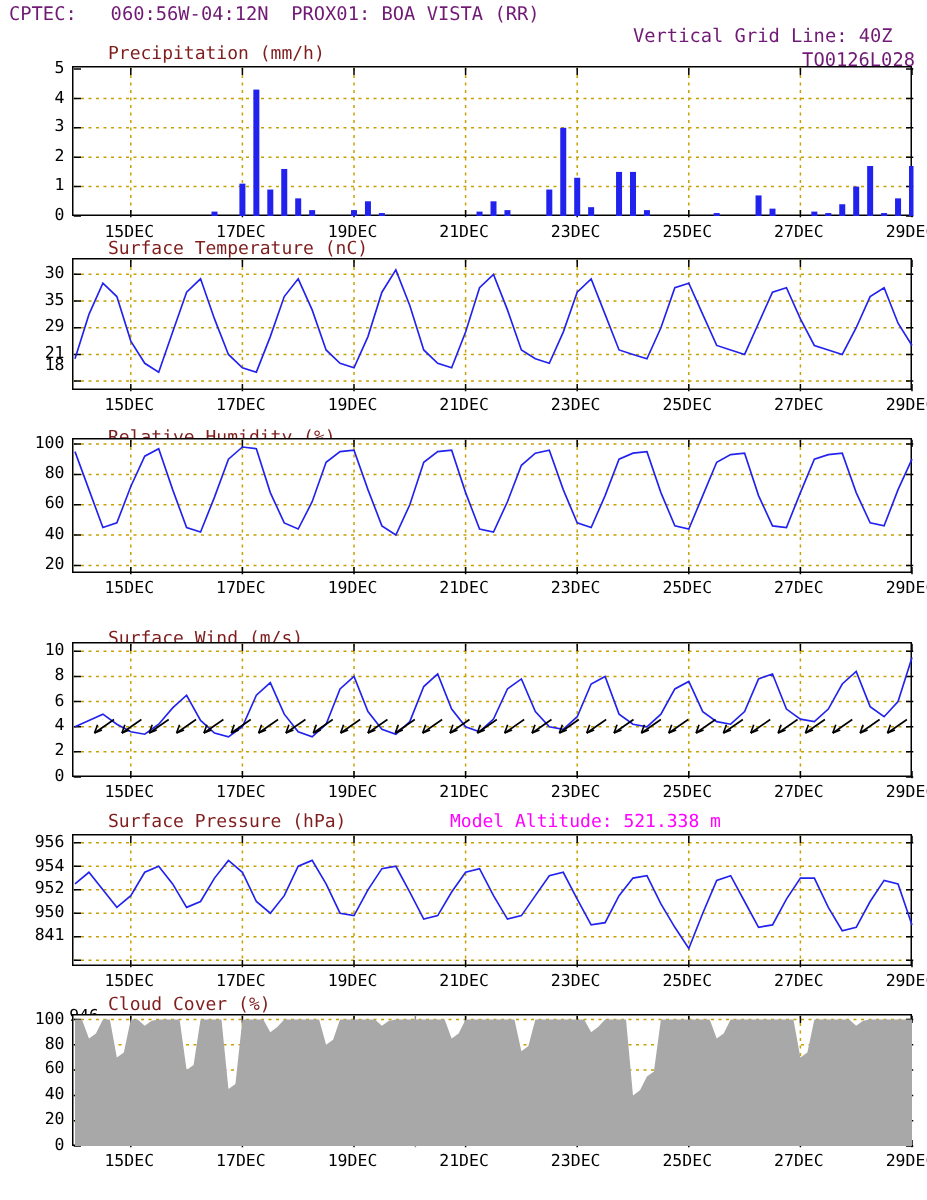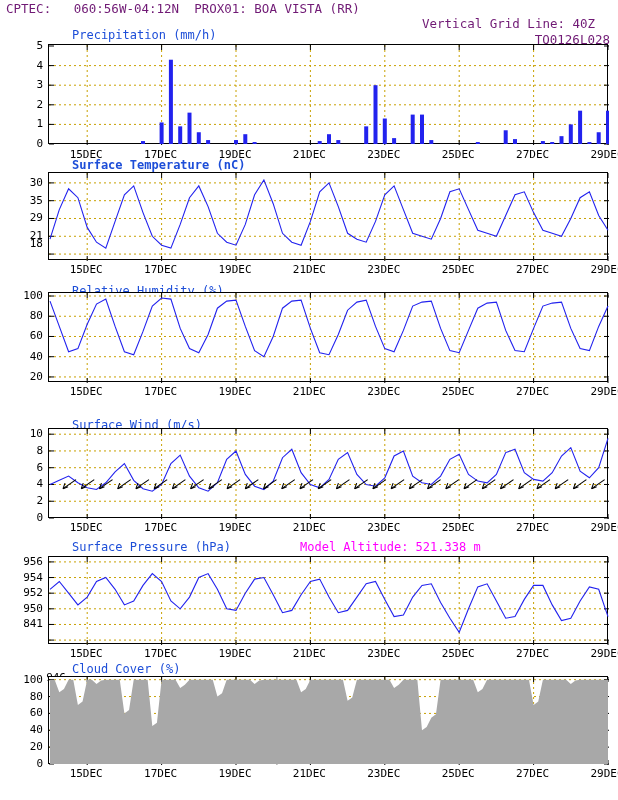--- a/index.html
+++ b/index.html
@@ -5,21 +5,21 @@
   html,body{margin:0;padding:0;background:#ffffff;}
   body{width:618px;height:800px;font-family:"DejaVu Sans Mono","Liberation Mono",monospace;color:#000;}
   .page{position:relative;width:618px;height:800px;overflow:hidden;}
 
   .hdr{position:absolute;left:0;top:0;width:618px;height:34px;color:#701a75;font-size:12.5px;letter-spacing:0px;}
   .hdr .l1{position:absolute;left:6px;top:1px;white-space:pre;}
   .hdr .l2{position:absolute;left:28px;top:16px;white-space:pre;}
   .hdr .r1{position:absolute;right:8px;top:32px;white-space:pre;}
   .hdr .r0{position:absolute;left:422px;top:16px;white-space:pre;}
   .plotbox{position:absolute;border:1px solid #000;box-sizing:border-box;background:#fff;}
-  .ptitle{position:absolute;color:#1d4ed8;font-size:12px;white-space:pre;}
+  .ptitle{position:absolute;color:#7f1d1d;font-size:12px;white-space:pre;}
   .ptitle2{position:absolute;color:#FF00FF;font-size:12px;white-space:pre;}
 
   .ylab{position:absolute;right:0;font-size:11px;color:#000;text-align:right;white-space:pre;transform:translateY(-50%);}
 
   .xlab{position:absolute;font-size:11px;color:#000;white-space:pre;transform:translateX(-50%);}
 
   svg{display:block;}
   .vgrid{stroke:#C8A000;stroke-width:1;stroke-dasharray:2 3;}
   .vgridsolid{stroke:#808080;stroke-width:1;}
   .hgrid{stroke:#C8A000;stroke-width:1;stroke-dasharray:2 3;}
@@ -124,21 +124,21 @@
       <div class="ylab" style="left: 0px; width: 43px; top: 64.6px;">4</div>
       <div class="ylab" style="left: 0px; width: 43px; top: 45px;">5</div>
       <div class="xlab" style="left: 86.2px; top: 148px;">15DEC</div>
       <div class="xlab" style="left: 160.6px; top: 148px;">17DEC</div>
       <div class="xlab" style="left: 235px; top: 148px;">19DEC</div>
       <div class="xlab" style="left: 309.4px; top: 148px;">21DEC</div>
       <div class="xlab" style="left: 383.8px; top: 148px;">23DEC</div>
       <div class="xlab" style="left: 458.2px; top: 148px;">25DEC</div>
       <div class="xlab" style="left: 532.6px; top: 148px;">27DEC</div>
       <div class="xlab" style="left: 607px; top: 148px;">29DEC</div>
-      <div class="ptitle" style="left: 72px; top: 158px; font-weight: bold;">Surface Temperature (nC)</div>
+      <div class="ptitle" style="left: 72px; top: 158px;">Surface Temperature (nC)</div>
       <div class="plotbox" style="left: 48px; top: 172px; width: 560px; height: 88px;">
         <svg width="560" height="88">
           <line x1="38.2" y1="0" x2="38.2" y2="88" class="vgrid"></line>
           <line x1="112.60000000000001" y1="0" x2="112.60000000000001" y2="88" class="vgrid"></line>
           <line x1="187" y1="0" x2="187" y2="88" class="vgrid"></line>
           <line x1="261.4" y1="0" x2="261.4" y2="88" class="vgrid"></line>
           <line x1="335.8" y1="0" x2="335.8" y2="88" class="vgrid"></line>
           <line x1="410.2" y1="0" x2="410.2" y2="88" class="vgrid"></line>
           <line x1="484.6" y1="0" x2="484.6" y2="88" class="vgrid"></line>
           <line x1="227.92" y1="0" x2="227.92" y2="88" class="vgridsolid" stroke-opacity="0"></line>

